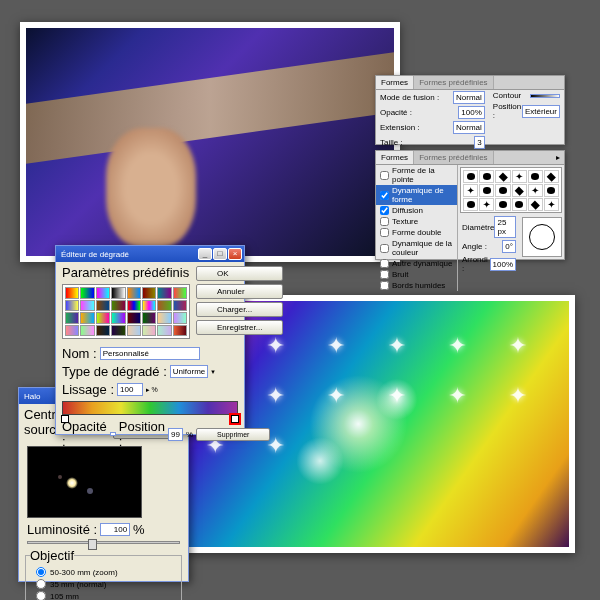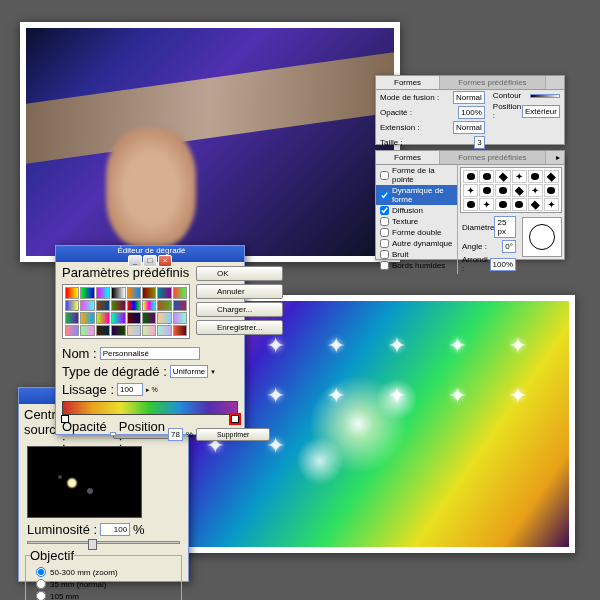--- a/index.html
+++ b/index.html
@@ -24,21 +24,21 @@
       radial-gradient(circle at 35% 65%, rgba(255,255,255,.8) 0%, transparent 8%),
       linear-gradient(125deg,#d62aa3 0%,#3a22c8 20%,#0898c8 38%,#2fe060 55%,#e8e020 72%,#e8a018 88%,#401050 100%);
   }
   #photo2::after{content:"✦ ✦ ✦  ✦   ✦ ✦  ✦    ✦ ✦ ✦  ✦ ✦   ✦ ✦";position:absolute;inset:0;
     color:rgba(255,255,255,.85);font-size:22px;letter-spacing:18px;line-height:50px;
     text-shadow:0 0 6px #fff;padding:20px;}
 
   .dlg { position:absolute; background:#ece9d8; border:1px solid #7a96df;
     box-shadow:2px 2px 8px rgba(0,0,0,.5); }
   .titlebar { height:16px; background:linear-gradient(#3a6ad8,#2050c0);
-    display:flex;align-items:center;justify-content:space-between;padding:0 2px;flex-direction:column; }
+    display:flex;align-items:center;justify-content:space-between;padding:0 2px; }
   .titlebar span{color:#fff;font-size:8px;padding-left:3px}
   .wbtns{display:flex;gap:1px}
   .wbtn{width:14px;height:12px;background:linear-gradient(#f0f0f0,#c8c8c8);border:1px solid #fff;
     border-radius:2px;font-size:8px;text-align:center;line-height:10px;color:#333}
   .wbtn.x{background:linear-gradient(#f08070,#d04020);color:#fff}
   .btn{background:linear-gradient(#fff,#e0e0d0);border:1px solid #888;border-radius:2px;
     padding:2px 20px;font-size:8px;cursor:pointer;display:inline-block}
   .field{background:#fff;border:1px solid #7a96df;padding:1px 2px;font-size:8px;display:inline-block}
   .lbl{font-size:13px;color:#000}
 
@@ -59,21 +59,21 @@
     background:radial-gradient(circle,#fff,#ffeeaa 40%,transparent 70%);border-radius:50%;
     box-shadow:18px 8px 0 -3px rgba(200,200,255,.4),-12px -6px 0 -4px rgba(255,200,200,.3)}
   .radio{display:flex;align-items:center;gap:4px;margin:2px 10px}
   .radio input{width:10px;height:10px}
 
   
   .panel{position:absolute;background:#e8e8e8;border:1px solid #999;box-shadow:1px 1px 5px rgba(0,0,0,.4)}
   #panel-top{left:375px;top:75px;width:190px;height:70px;z-index:6}
   #panel-bot{left:375px;top:150px;width:190px;height:110px;z-index:6}
   .ptabs{display:flex;background:#d0d0d0;border-bottom:1px solid #999}
-  .ptab{padding:2px 18px;font-size:8px;background:#e8e8e8;border-right:1px solid #aaa}
+  .ptab{padding:2px 5px;font-size:8px;background:#e8e8e8;border-right:1px solid #aaa}
   .ptab.off{background:#c8c8c8;color:#666}
   .prow{display:flex;justify-content:space-between;align-items:center;padding:1px 4px;font-size:8px}
   .chk{display:flex;align-items:center;gap:3px;font-size:8px;padding:1px 4px}
   .chk input{width:9px;height:9px}
   .brush-grid{display:grid;grid-template-columns:repeat(6,1fr);gap:1px;background:#fff;
     border:1px solid #999;margin:2px;padding:2px;height:46px}
   .bcell{border:1px solid #ccc;background:#fff;display:flex;align-items:center;justify-content:center}
   .bcell::after{content:"";width:60%;height:60%;background:#000;border-radius:50%}
   .bcell.s::after{border-radius:0;transform:rotate(45deg);width:50%;height:50%}
   .bcell.st::after{content:"✦";background:none;color:#000;font-size:10px;width:auto;height:auto}
@@ -161,21 +161,21 @@
     <span style="font-size:7px">▸ %</span>
     </div>
   <div class="grad-bar">
     <div class="stop" style="left:-2px"></div>
     <div class="stop" style="right:-2px;outline:2px solid red"></div>
   </div>
   <div class="row">
     <span class="lbl">Opacité :</span>
     <span class="field" style="width:20px"></span>
     <span class="lbl">Position :</span>
-    <span class="field" style="width:20px">78</span>%
+    <span class="field" style="width:20px">99</span>%
     <div class="btn" style="font-size:7px">Supprimer</div>
   </div>
 </div>
 
 <div id="dlg-flare" class="dlg">
   <div class="titlebar">
     <span>Halo</span>
     <div class="wbtns">
         <div class="wbtn x">×</div>
       </div>
@@ -272,20 +272,24 @@
           <input type="checkbox" checked="" style="">
           <span>Diffusion</span>
         </div>
       <div class="chk">
           <input type="checkbox" style="">
           <span>Texture</span>
         </div>
       <div class="chk">
           <input type="checkbox" style="">
           <span>Forme double</span>
+        </div>
+      <div class="chk">
+          <input type="checkbox" style="">
+          <span>Dynamique de la couleur</span>
         </div>
       <div class="chk">
           <input type="checkbox" style="">
           <span>Autre dynamique</span>
         </div>
       <div class="chk">
           <input type="checkbox" style="">
           <span>Bruit</span>
         </div>
       <div class="chk">

